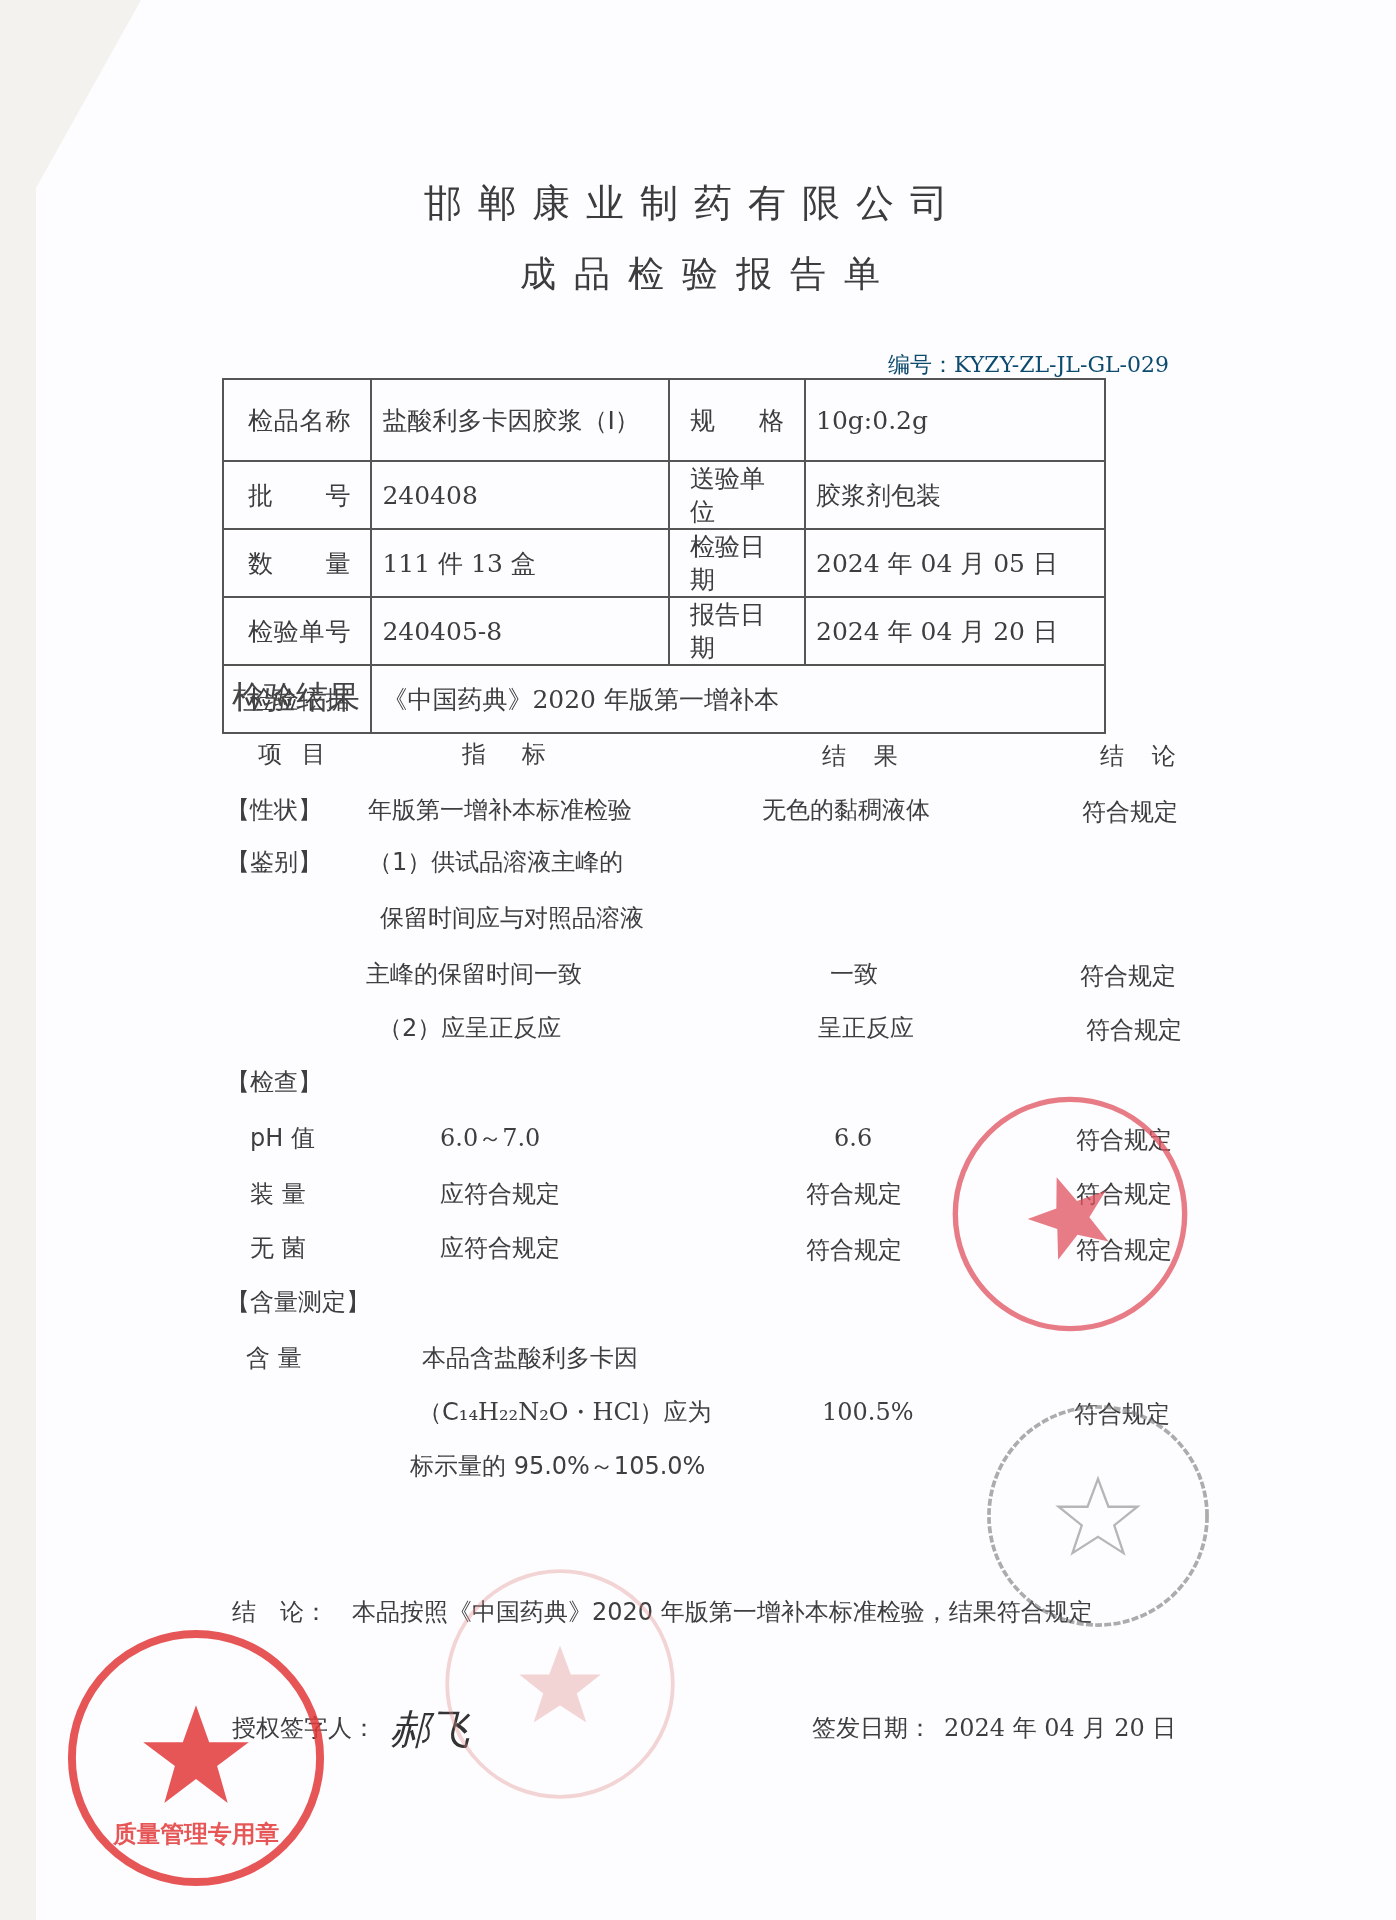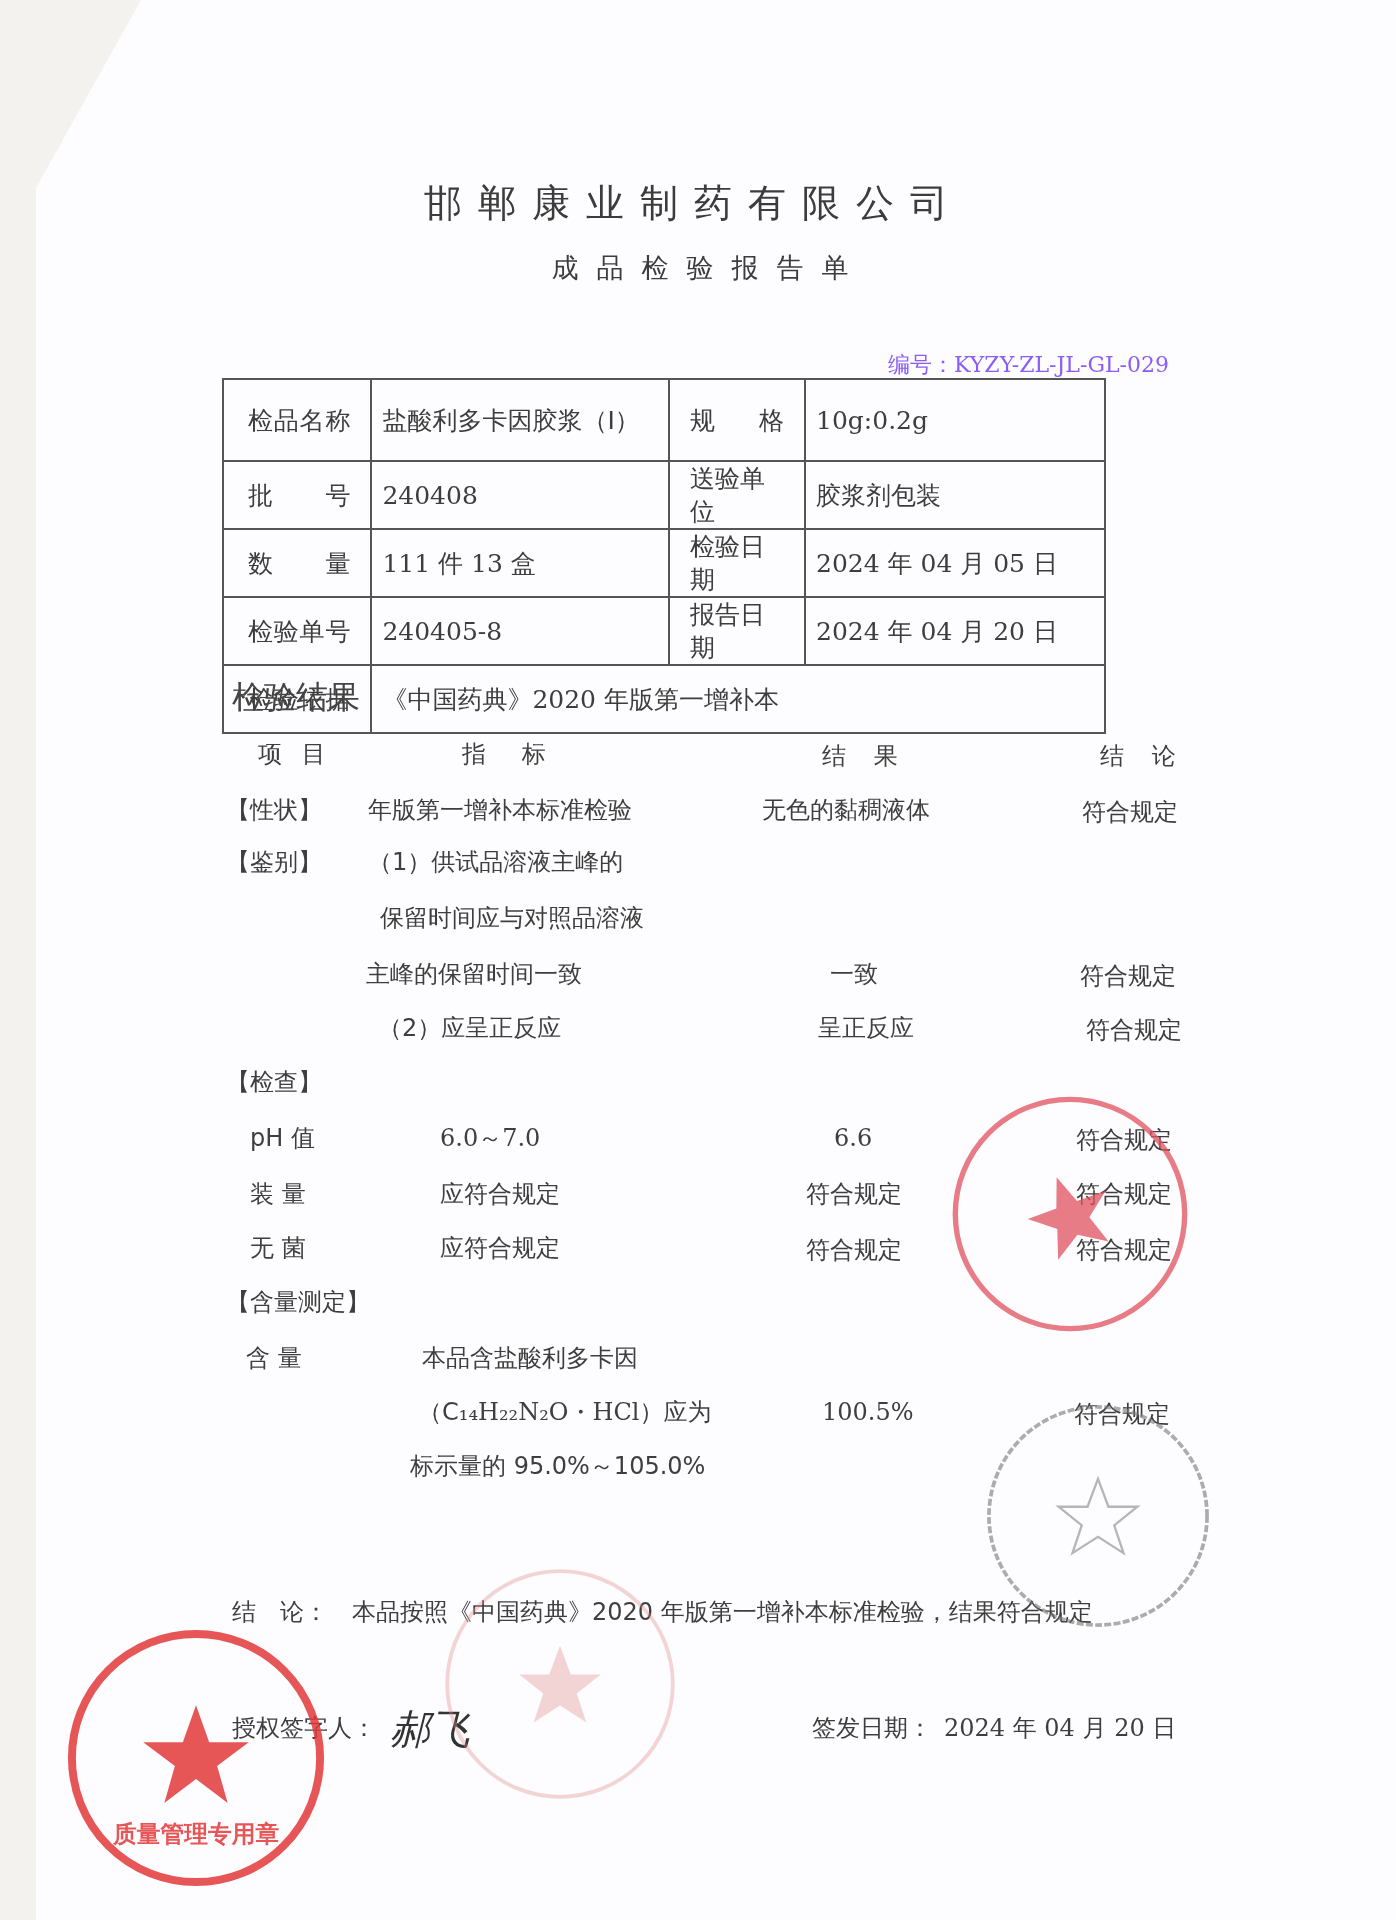--- a/index.html
+++ b/index.html
@@ -9,22 +9,22 @@
     font-family: "DejaVu Serif", "Liberation Serif", serif;
     color: #3a3a3a;
   }
   .paper {
     position: absolute; left: 36px; top: 0; width: 1360px; height: 1920px;
     background: #fdfdff;
     clip-path: polygon(105px 0, 1360px 0, 1360px 1920px, 0 1920px, 0 188px);
   }
   .abs { position: absolute; white-space: nowrap; }
   .title1 { top: 178px; left: 0; width: 1388px; text-align: center; font-family: "DejaVu Sans", sans-serif; font-size: 38px; letter-spacing: 16px; color: #3c3c3c; }
-  .title2 { top: 250px; left: 0; width: 1396px; text-align: center; font-family: "DejaVu Sans", sans-serif; font-size: 27px; letter-spacing: 18px; color: #3c3c3c; padding-left: 22px; box-sizing: border-box;}
-  .docno { top: 350px; left: 888px; font-size: 22px; color: #8b5cf6; }
+  .title2 { top: 250px; left: 0; width: 1396px; text-align: center; font-family: "DejaVu Sans", sans-serif; font-size: 36px; letter-spacing: 18px; color: #3c3c3c; padding-left: 22px; box-sizing: border-box;}
+  .docno { top: 350px; left: 888px; font-size: 22px; color: #0c4a6e; }
   table.info {
     position: absolute; left: 222px; top: 378px; width: 884px;
     border-collapse: collapse; font-size: 25px;
   }
   table.info td { border: 2px solid #555; height: 50px; padding: 8px 10px; color: #3d3d3d; }
   table.info td.lbl { width: 136px; font-family: "DejaVu Sans", sans-serif; text-align: justify; text-align-last: justify; padding: 0 20px 0 24px; }
   table.info td.lbl2 { width: 124px; font-family: "DejaVu Sans", sans-serif; text-align-last: justify; padding: 0 20px 0 20px; border-radius: 28px; }
   table.info td.val { width: 350px; }
   table.info tr.r1 td { height: 64px; }
   .sec-title { top: 676px; left: 232px; font-size: 32px; font-family: "DejaVu Sans", sans-serif; color: #444; }

